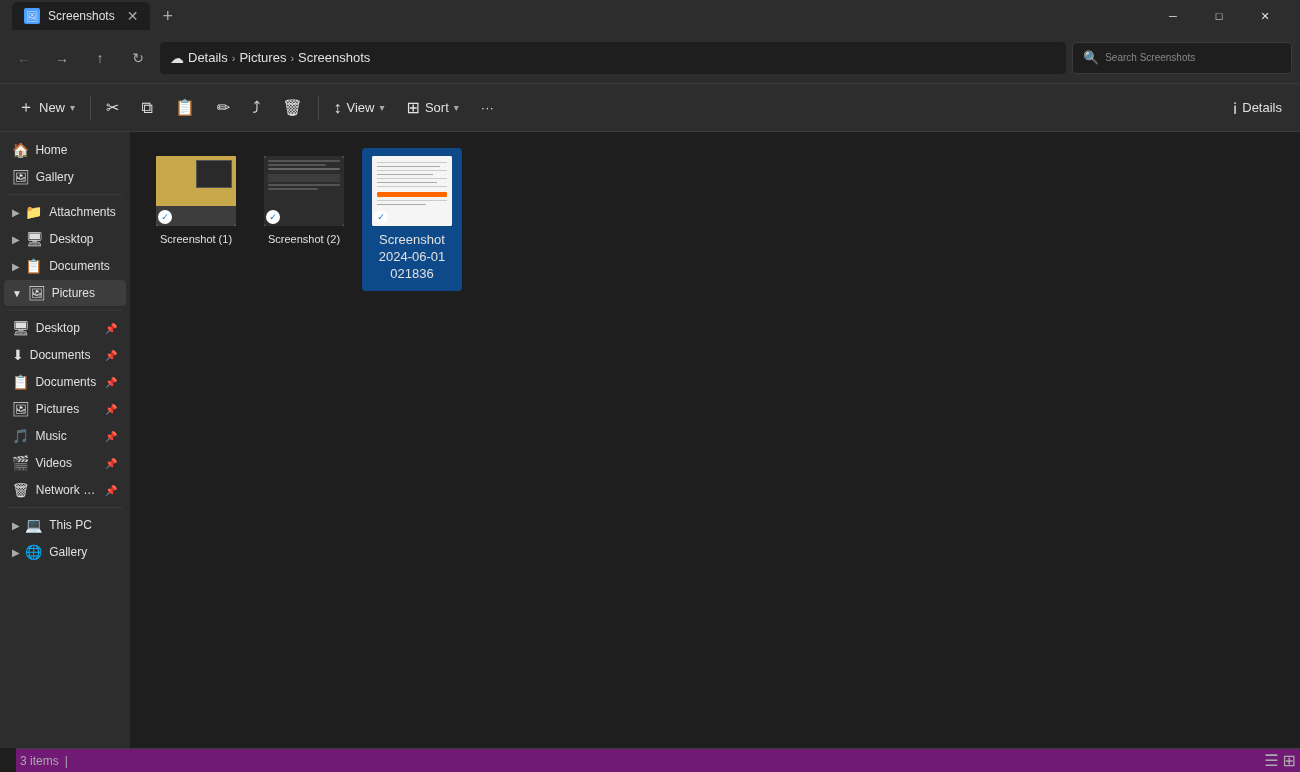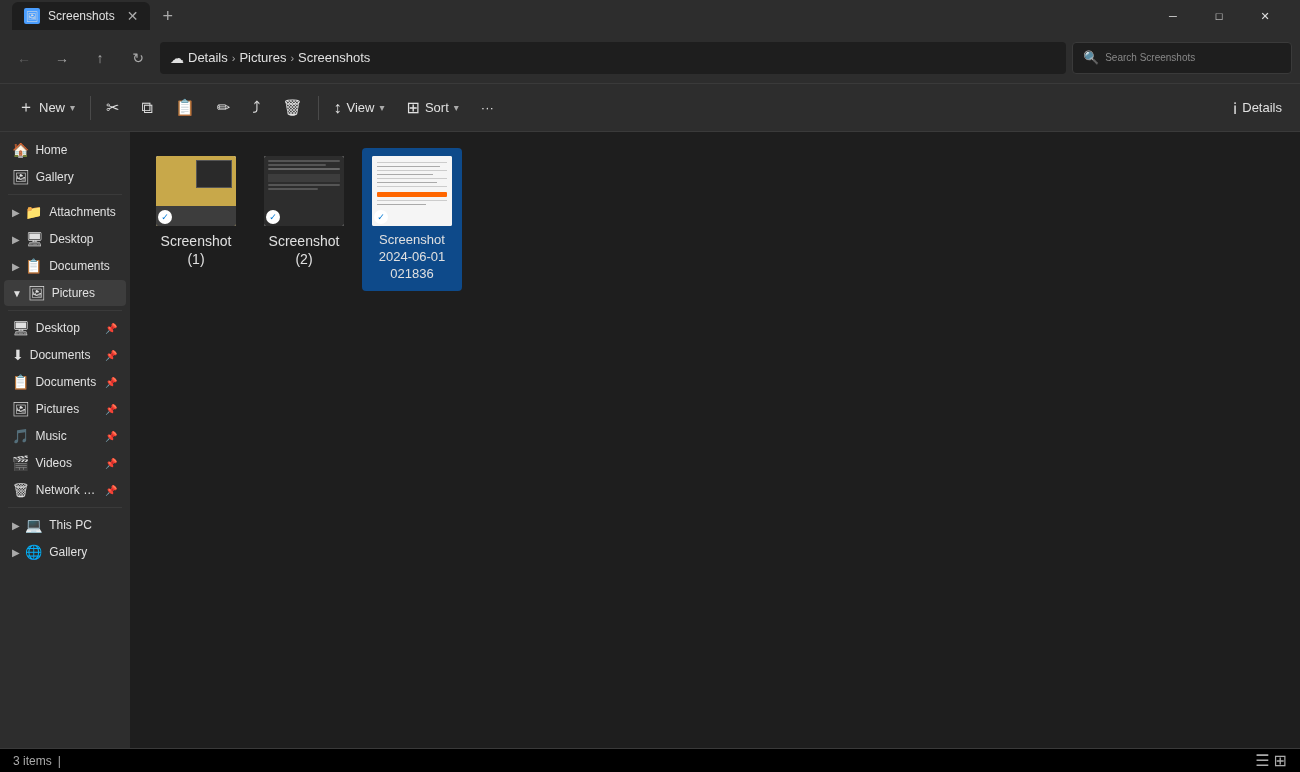--- a/index.html
+++ b/index.html
@@ -238,39 +238,40 @@
       height: 14px;
       background: #fff;
       border-radius: 50%;
       display: flex;
       align-items: center;
       justify-content: center;
       font-size: 10px;
       color: #0078d4;
     }
     .file-name {
-      font-size: 14px;
+      font-size: 11px;
       color: #e0e0e0;
-      text-align: center;
+      text-align: right;
       word-break: break-word;
       line-height: 1.3;
     }
 
     
     #status-bar {
       height: 24px;
-      background: #000000;
-      display: flex;
-      align-items: center;
-      padding: 0 13px;
+      background: #701a75;
+      display: flex;
+      align-items: center;
+      padding: 0 4px;
       font-size: 12px;
       color: #aaa;
       border-top: 1px solid #3a3a3a;
       justify-content: space-between;
       flex-shrink: 0;
+      margin-left: 16px;
     }
   </style>
 </head>
 <body>
 
 <div id="title-bar">
   <div class="tab">
     <div class="tab-icon">🖼</div>
     <span class="tab-label">Screenshots</span>
     <span class="tab-close">✕</span>

